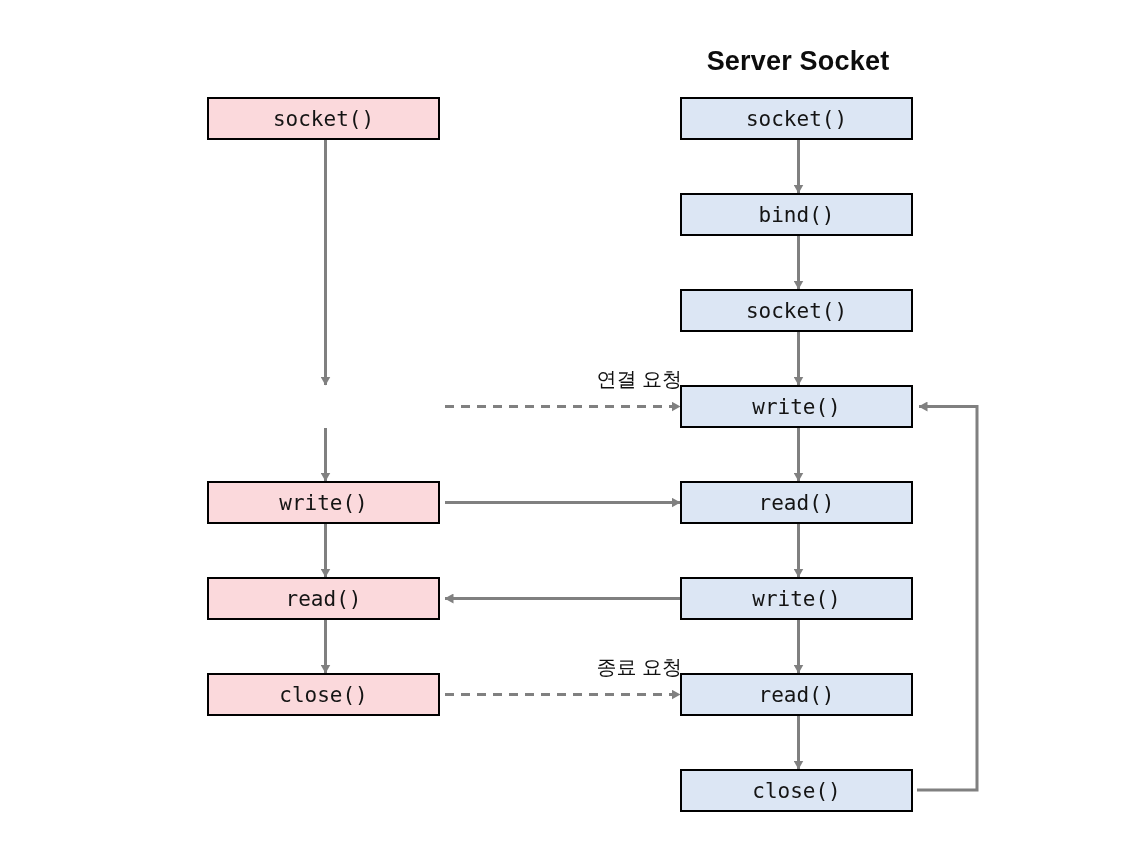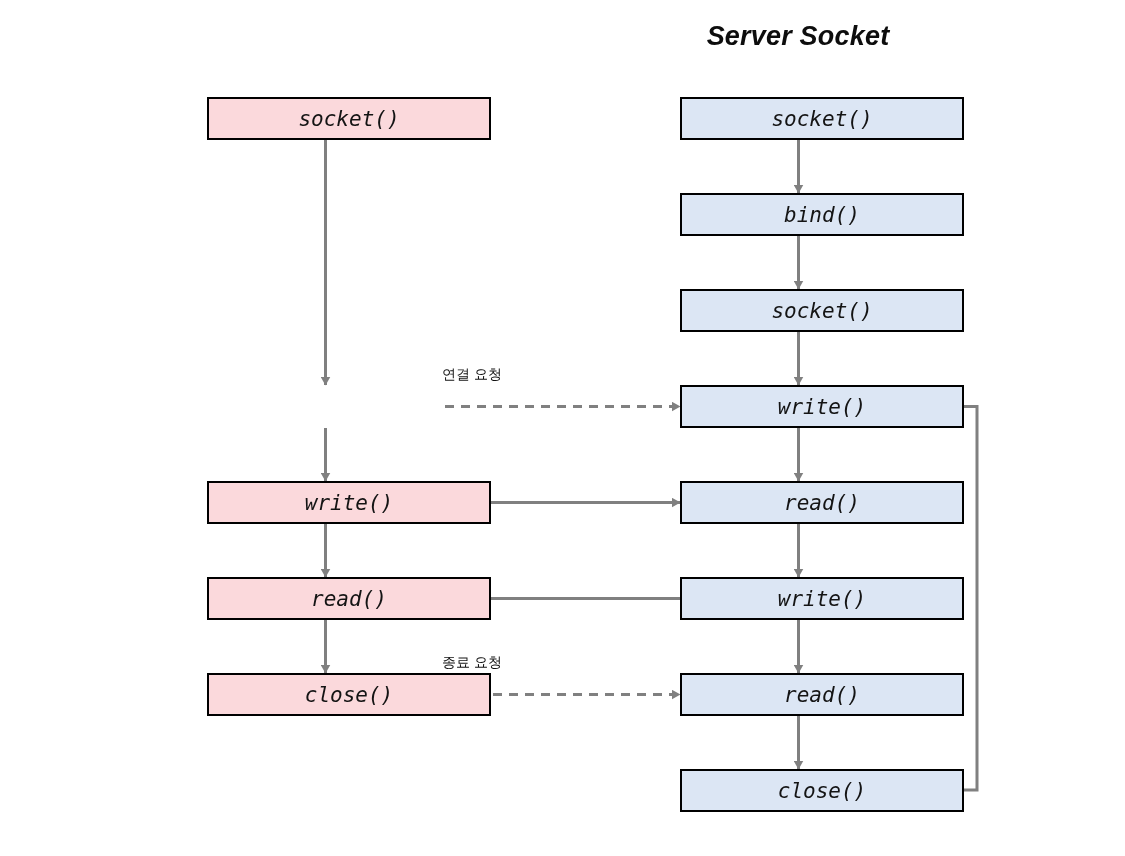--- a/index.html
+++ b/index.html
@@ -29,46 +29,45 @@
     position: absolute;
     font-family: "Liberation Sans", sans-serif;
     font-size: 27px;
     font-weight: bold;
     color: #0d0d0d;
     text-align: center;
     white-space: nowrap;
     letter-spacing: 0.2px;
   }
   #client-title { left: 175px; top: 29px; width: 300px; }
-  #server-title { left: 648px; top: 21px; width: 300px; font-style: italic; }
+  #server-title { left: 648px; top: 46px; width: 300px; }
 
   .node {
     position: absolute;
     box-sizing: border-box;
-    width: 284px;
+    width: 233px;
     height: 43px;
     border: 2.5px solid #000000;
     display: flex;
     align-items: center;
     justify-content: center;
     font-family: "DejaVu Sans Mono", monospace;
     font-size: 21px;
     color: #141414;
     letter-spacing: 0px;
-    font-style: italic;
   }
   .node.client { background: #fbd9dc; left: 207px; }
   .node.server { background: #dce6f4; left: 680px; }
 
   .edge-label {
     position: absolute;
     font-family: "Liberation Sans", sans-serif;
-    font-size: 14px;
+    font-size: 20px;
     color: #101010;
-    text-align: left;
+    text-align: right;
     white-space: nowrap;
     width: 240px;
   }
   #label-connect { left: 442px; top: 366px; }
   #label-close   { left: 442px; top: 654px; }
 </style>
 </head>
 <body>
 
 <div id="canvas">

